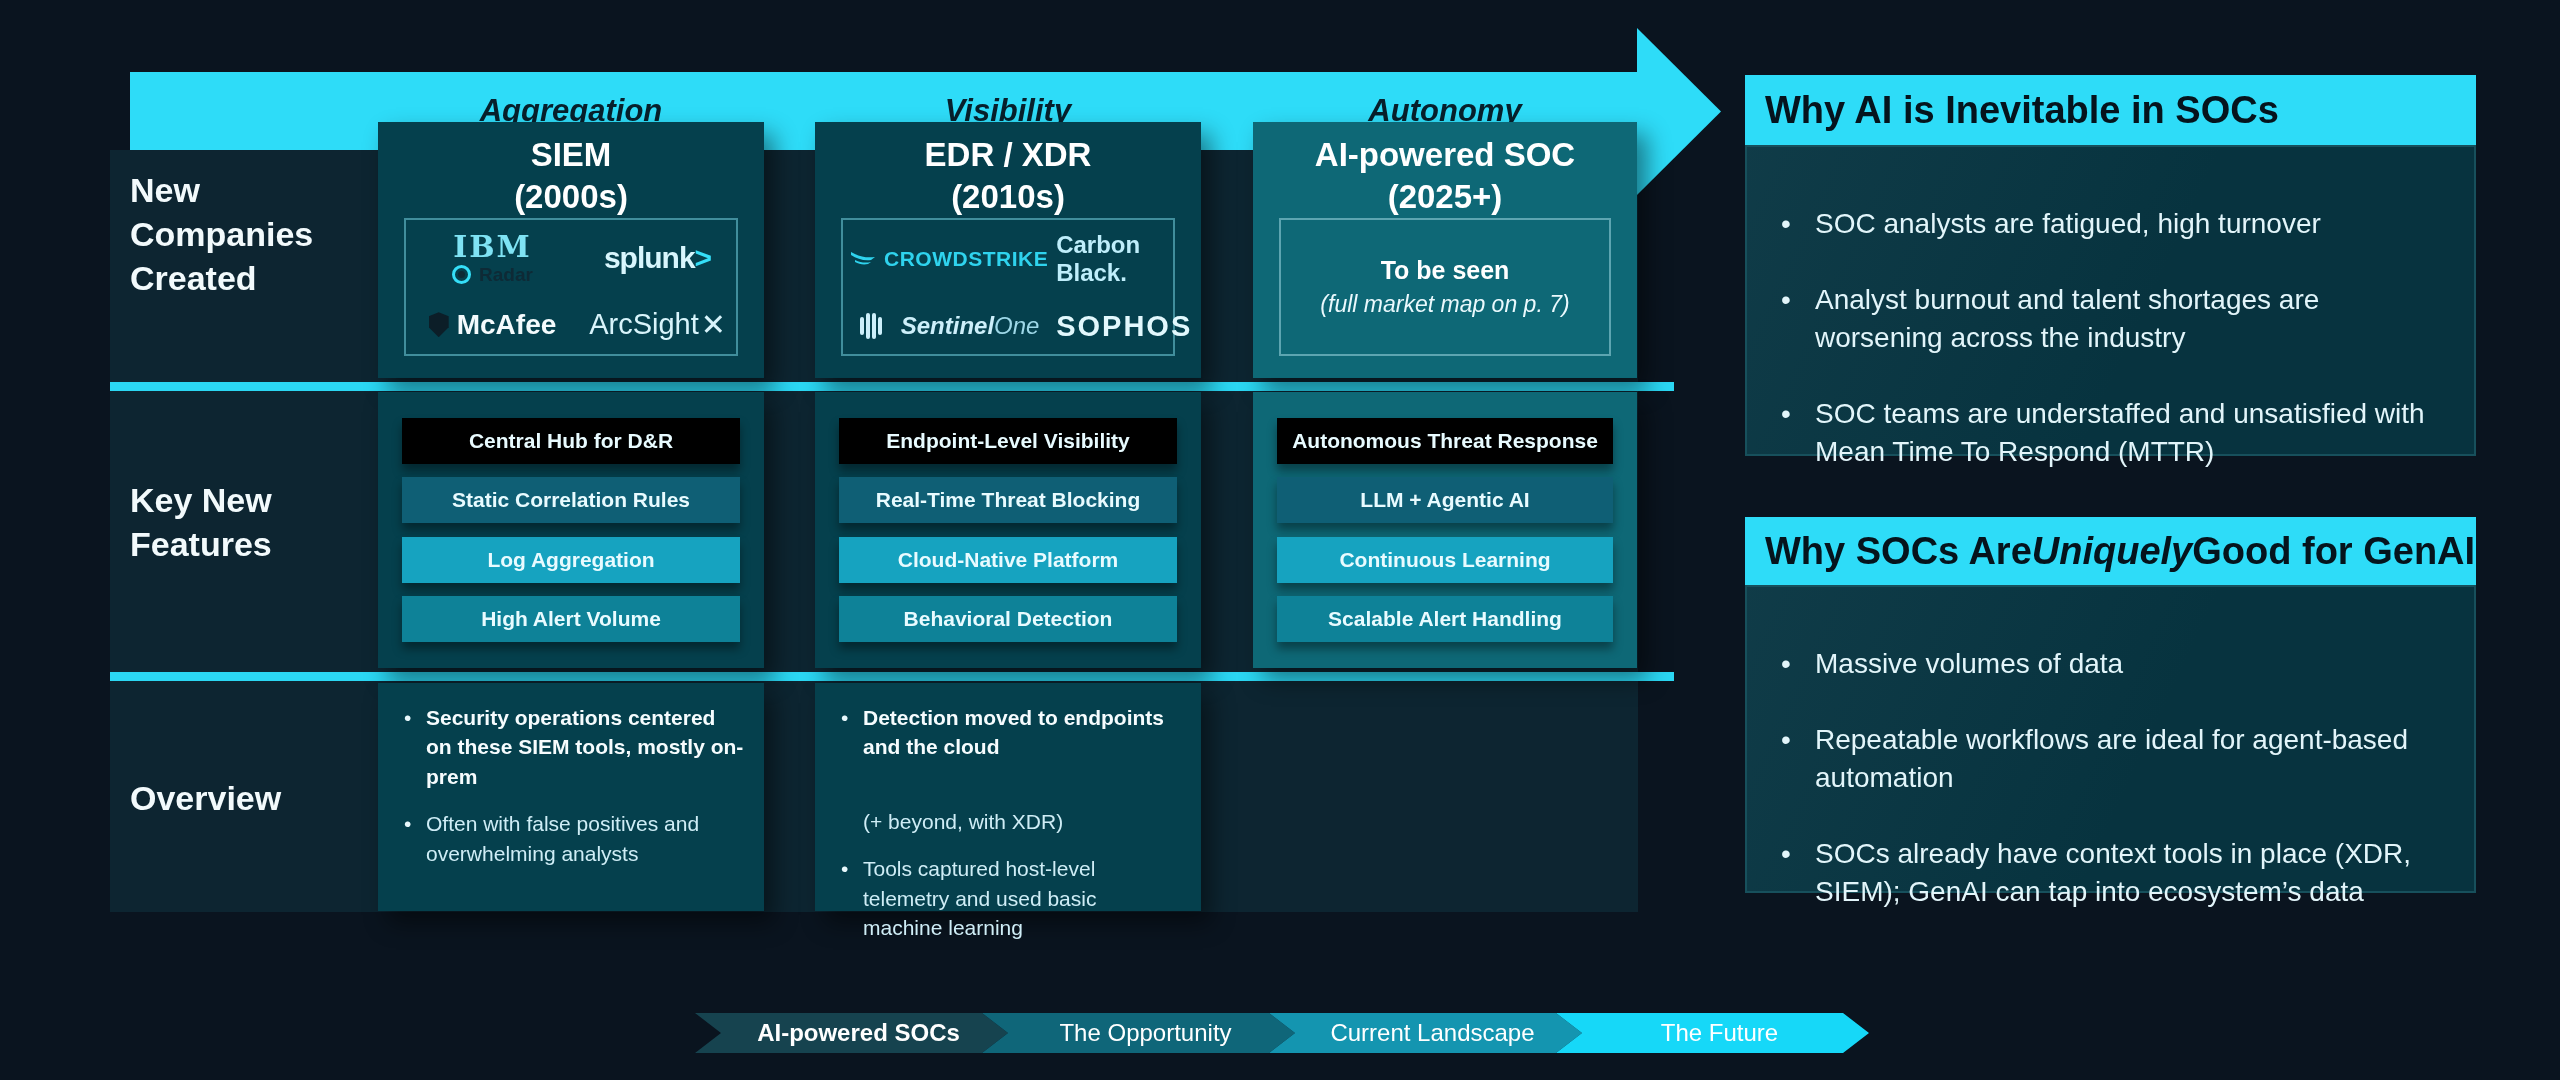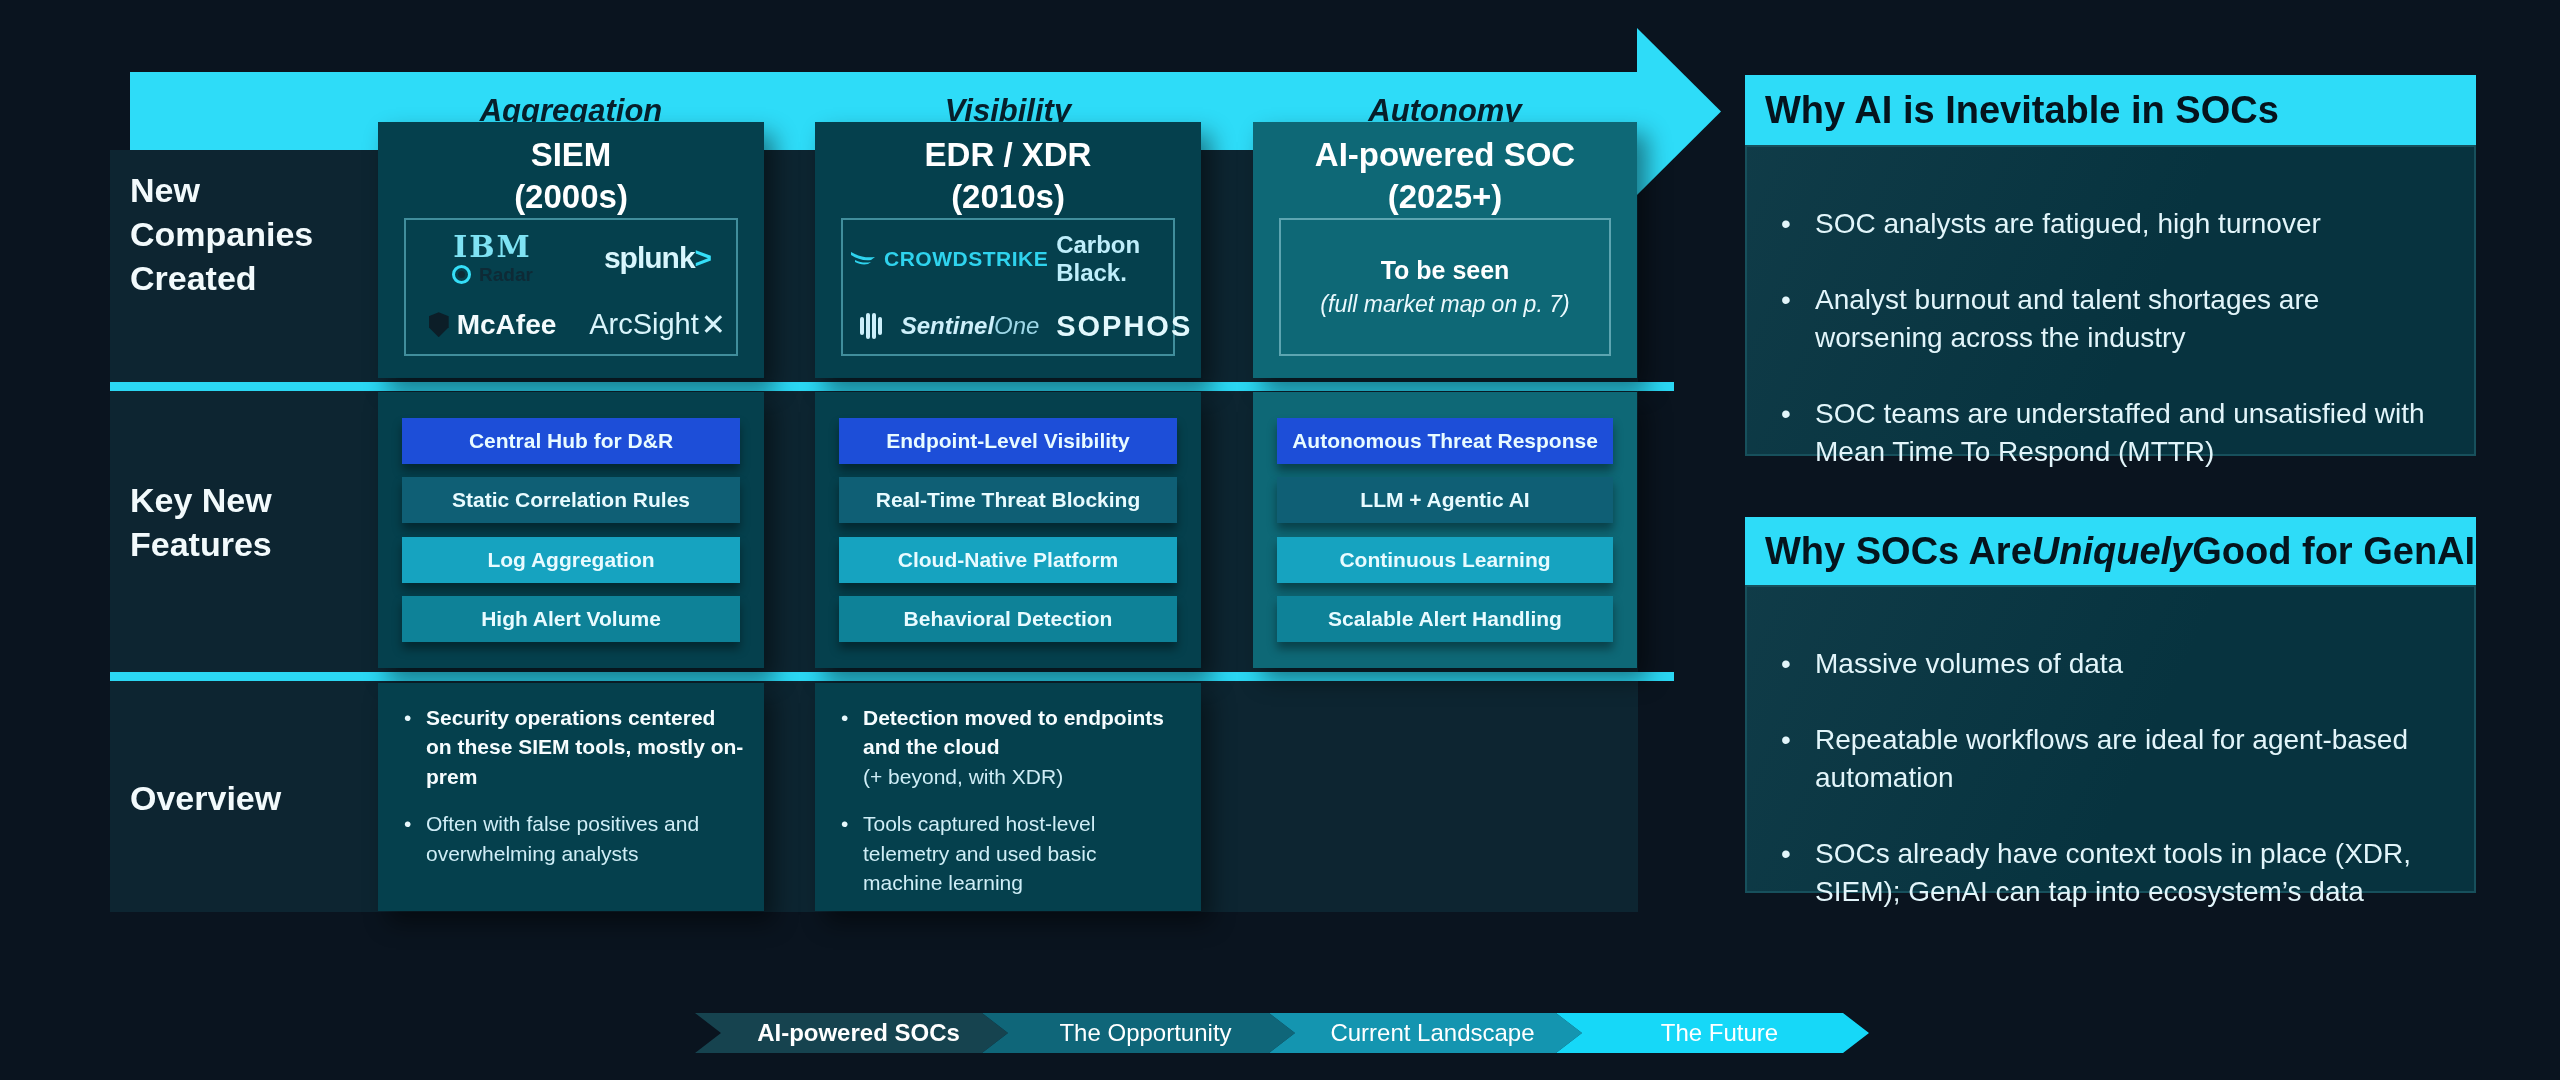--- a/index.html
+++ b/index.html
@@ -60,27 +60,27 @@
   .cs-text{font-size:21px;font-weight:800;letter-spacing:.5px;color:#2FD3EE;}
   .cb-text{font-size:24px;font-weight:600;color:#BFEEFB;}
   .s1{gap:19px;font-style:italic;}
   .s1-text{font-size:24px;font-weight:700;color:#CDEFFA;}
   .s1-one{font-weight:300;color:#9ED8E8;}
   .sophos{font-size:29px;font-weight:800;letter-spacing:2px;color:#E2F8FD;}
 
   
   .pill{height:46px;display:flex;align-items:center;justify-content:center;text-align:center;
         font-size:21px;font-weight:700;color:#E8FBFF;box-shadow:0 7px 9px rgba(0,0,0,.38);}
-  .p0{background:#1d4ed8}.p1{background:#0F5F75}.p2{background:#16A3C0}.p3{background:#0E8298}
+  .p0{background:#000000}.p1{background:#0F5F75}.p2{background:#16A3C0}.p3{background:#0E8298}
 
   
   .ov-item{position:relative;margin:0 0 18px;padding-left:26px;font-size:21px;line-height:1.4;color:#CFEDF6;}
   .ov-item::before{content:"\2022";position:absolute;left:4px;color:#E8F8FC;}
   .ov-bold{font-weight:700;color:#F6FCFE;}
-  .ov-nl{display:block;}
+  .ov-nl{display:block;margin-top:45px;}
 
   
   .panel-header{position:absolute;left:1745px;width:731px;background:#2EDCF8;color:#05141D;
                 display:flex;align-items:center;padding-left:20px;box-sizing:border-box;
                 font-size:38px;font-weight:800;}
   .ph1{top:75px;height:70px}.ph2{top:517px;height:68px}
   .panel-body{position:absolute;left:1745px;width:731px;background:#07333F;border:2px solid #17505C;
               box-sizing:border-box;padding:30px 26px 0 24px;
               background-image:linear-gradient(115deg,rgba(46,90,104,.22) 0%,rgba(0,0,0,0) 55%);}
   .pb1{top:145px;height:311px}.pb2{top:585px;height:308px}

